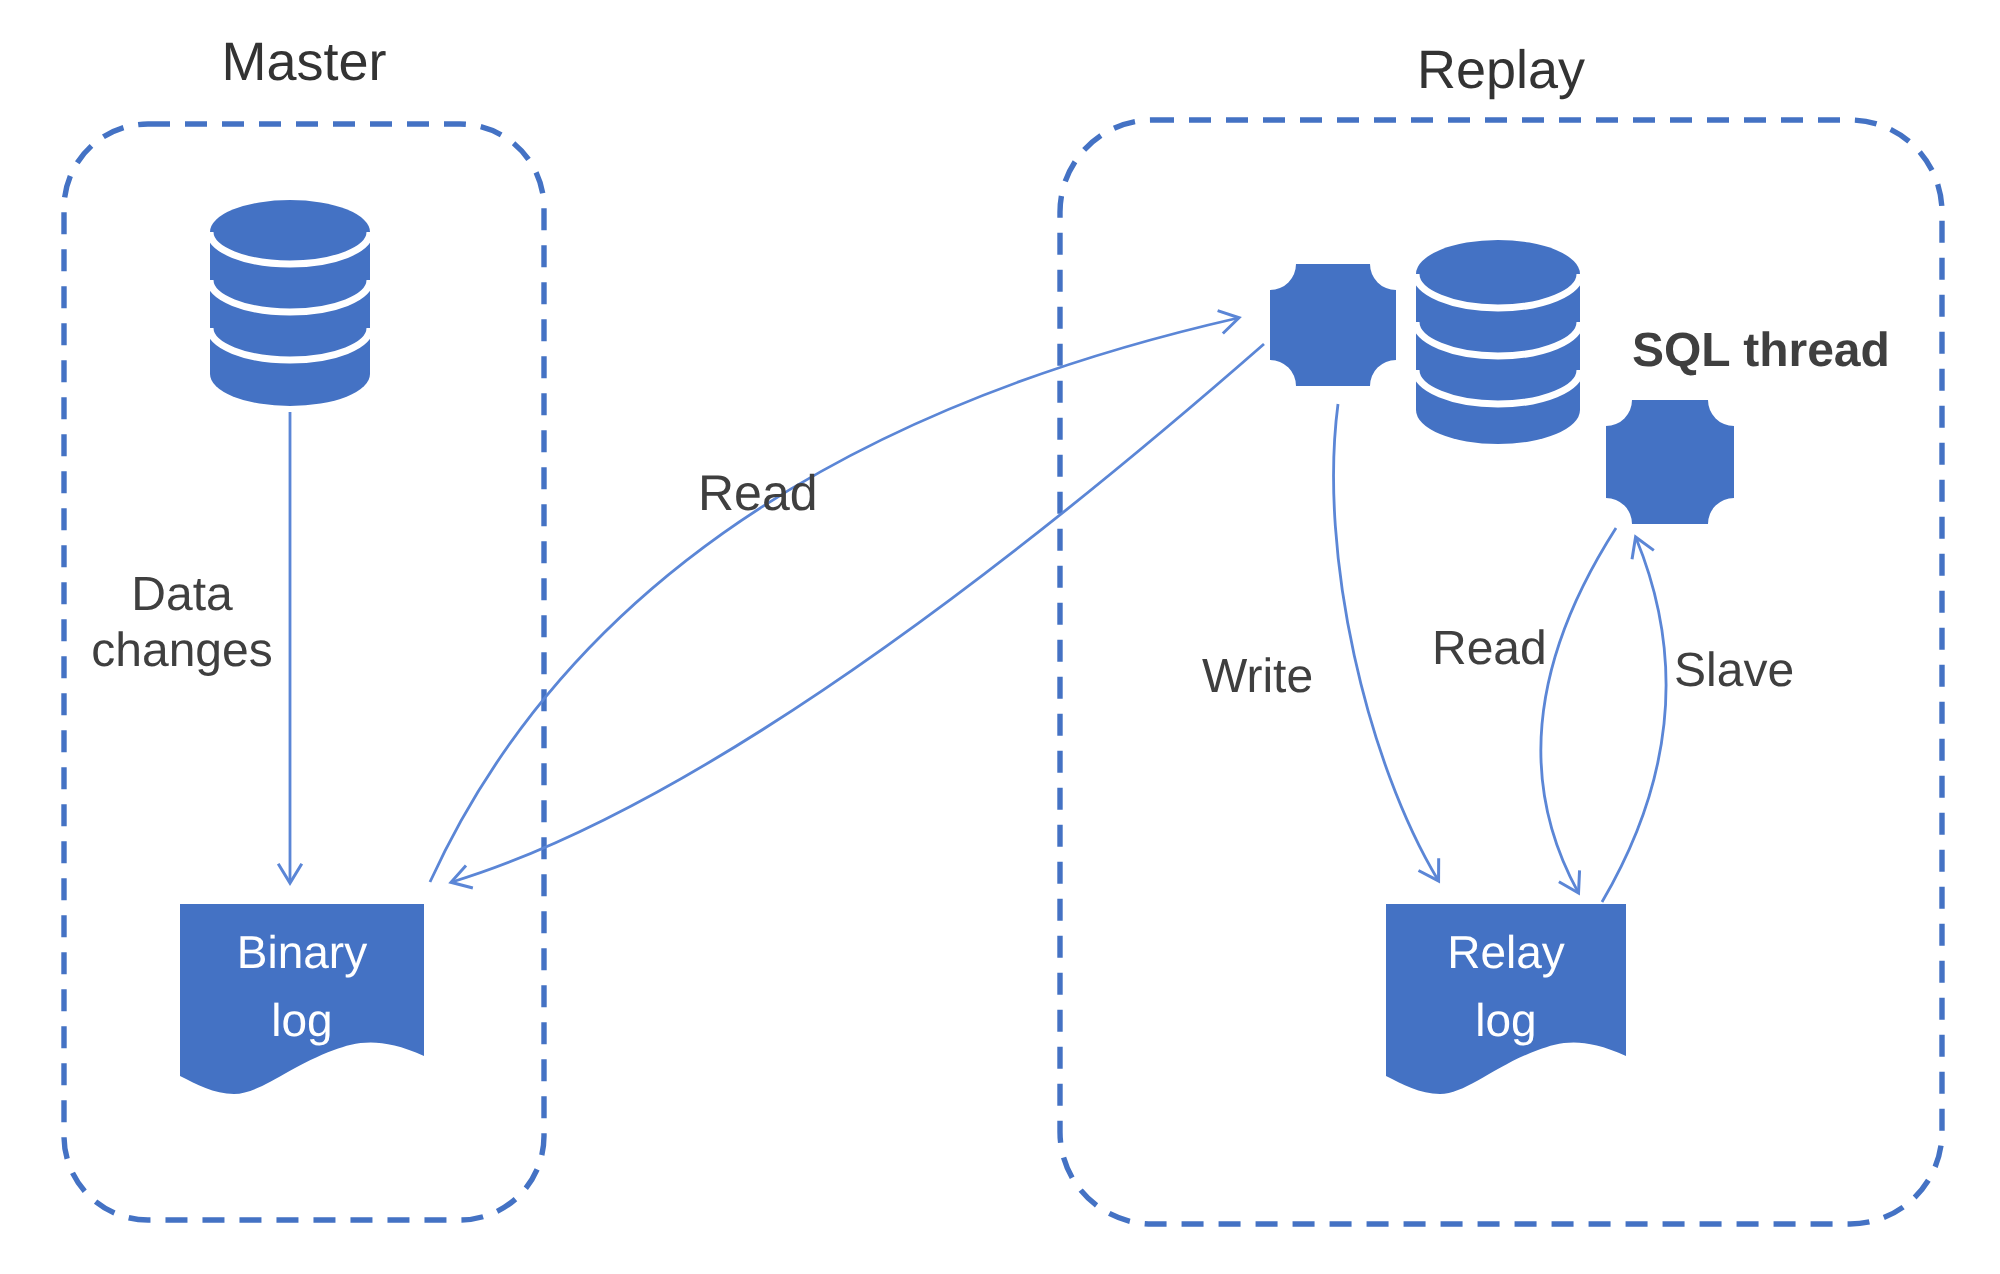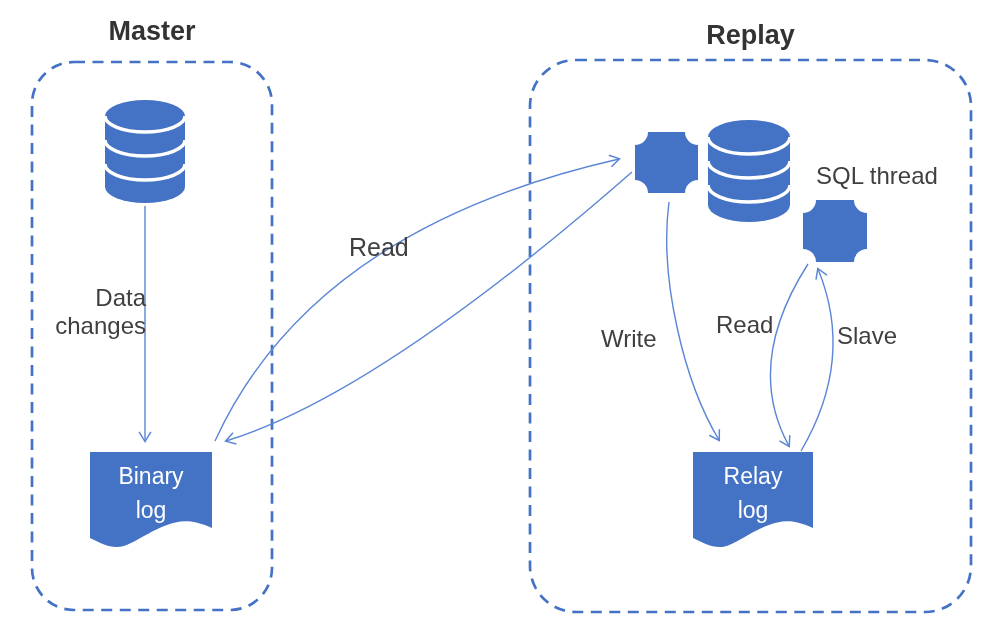--- a/index.html
+++ b/index.html
@@ -6,21 +6,21 @@
   .stage{
     position:relative;width:1000px;height:637px;background:#ffffff;
     font-family:"Liberation Sans",sans-serif;overflow:hidden;
   }
   .stage svg{position:absolute;left:0;top:0;}
   .lbl{
     position:absolute;color:var(--label-gray,#3F3F3F);
     font-size:24px;line-height:1.18;white-space:nowrap;
   }
   .title{
-    position:absolute;font-weight:bold;font-size:27px;
+    position:absolute;font-weight:normal;font-size:27px;
     color:var(--title-gray,#333333);text-align:center;white-space:nowrap;
   }
   .wrap{white-space:normal;text-align:center;}
   .flagtext{
     position:absolute;color:var(--log-text-white,#FFFFFF);
     font-size:23px;line-height:34px;text-align:center;white-space:normal;
   }
   .shape{fill:var(--shape-blue,#4472C4);}
   .sep{fill:none;stroke:#ffffff;stroke-width:3.5;}
   .dash{
@@ -70,26 +70,26 @@
     <path class="shape" transform="translate(803,200)" d="M13,0 H51 A13,13 0 0 0 64,13 V49 A13,13 0 0 0 51,62 H13 A13,13 0 0 0 0,49 V13 A13,13 0 0 0 13,0 Z"></path>
 
     <path class="shape" transform="translate(90,452)" d="M0,0 H122 V76 C100,66 88,69 77,73 C55,81 40,95 27,95 C17,95 8,90 0,86 Z"></path>
 
     <path class="shape" transform="translate(693,452)" d="M0,0 H120 V76 C98,66 87,69 76,73 C54,81 40,95 27,95 C17,95 8,90 0,86 Z"></path>
   </svg>
 
   <div class="title" style="left:32px;top:16px;width:240px;">Master</div>
   <div class="title" style="left:530px;top:20px;width:441px;">Replay</div>
 
-  <div class="lbl wrap" style="left:36px;top:284px;width:110px;text-align:right;">Data changes</div>
+  <div class="lbl wrap" style="left:36px;top:284px;width:110px;">Data changes</div>
 
   <div class="lbl" style="left:349px;top:233px;font-size:25px;">Read</div>
 
 
-  <div class="lbl" style="left:816px;top:162px;">SQL thread</div>
+  <div class="lbl" style="left:816px;top:162px;font-weight:bold;">SQL thread</div>
 
   <div class="lbl" style="left:601px;top:305px;margin-top:20px;">Write</div>
 
   <div class="lbl" style="left:716px;top:311px;">Read</div>
 
   <div class="lbl" style="left:837px;top:322px;">Slave</div>
 
   <div class="flagtext" style="left:116px;top:459px;width:70px;">Binary log</div>
 
   <div class="flagtext" style="left:718px;top:459px;width:70px;">Relay log</div>

